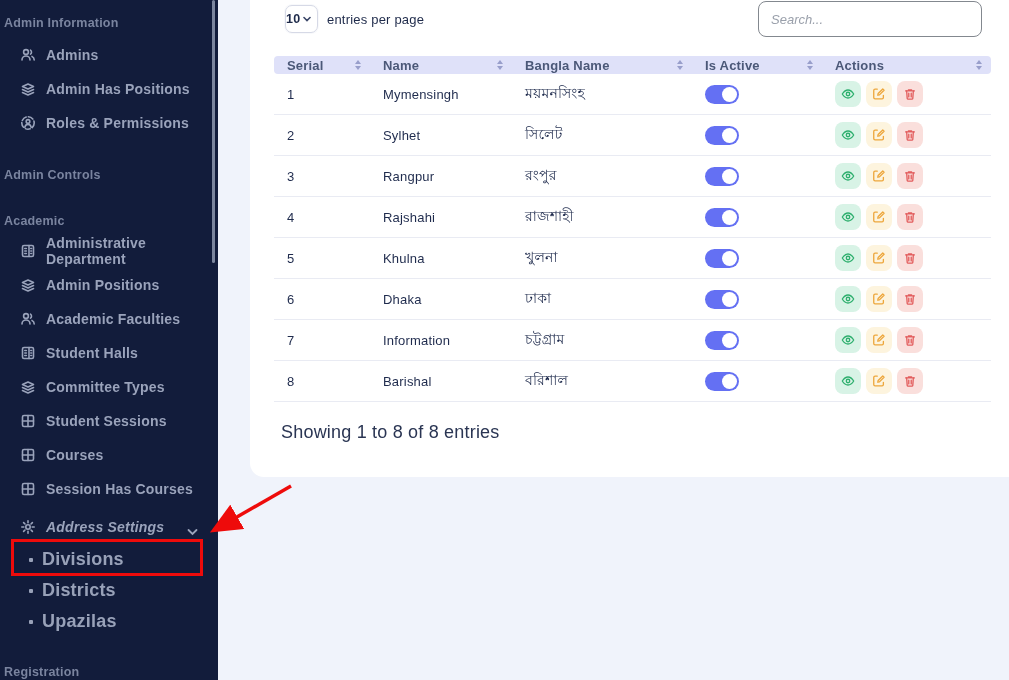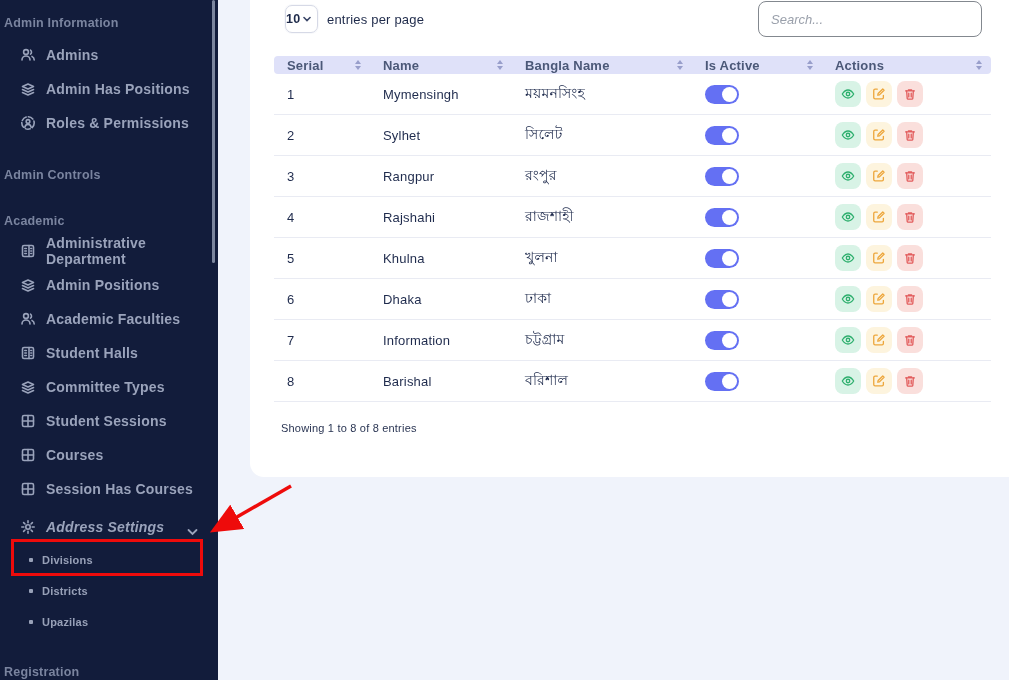--- a/index.html
+++ b/index.html
@@ -38,21 +38,21 @@
   }
   .nav-link.first-link { margin-top:6px; }
   .nav-link.addr { margin-top:4px;font-style:italic; }
   .nav-icon { width:17px; height:17px; margin-right:10px; display:flex; align-items:center; justify-content:center; flex:none; }
   .nav-icon svg { width:16px; height:16px; stroke:#9aa3bb; fill:none; stroke-width:1.6; stroke-linecap:round; stroke-linejoin:round; }
   .nav-chevron { position:absolute; right:20px; top:50%; margin-top:-4px; }
   .nav-chevron svg { width:11px; height:8px; stroke:#9aa3bb; fill:none; stroke-width:1.8; stroke-linecap:round; }
   .nav-sublink {
     height:31px; display:flex; align-items:center;
     padding-left:29px; cursor:pointer;
-    color:#98a1b8; font-size:11px; font-weight:600;
+    color:#98a1b8; font-size:18px; font-weight:600;
   }
   .sub-bullet { width:4px; height:4px; background:#98a1b8; border-radius:1px; margin-right:9px; flex:none; }
 
   
   .main { flex:1; position:relative; }
   .card {
     margin-left:32px; height:477px;
     background:#ffffff;
     border-radius:0 0 0 14px;
     padding:4px 18px 0 24px;
@@ -114,21 +114,21 @@
     display:flex; align-items:center; justify-content:center; padding:0;
   }
   .act-view { background:#d8f3e6; }
   .act-edit { background:#fdf4de; }
   .act-del  { background:#fadfdc; }
   .act-btn svg { width:14px; height:14px; fill:none; stroke-width:1.5; stroke-linecap:round; stroke-linejoin:round; }
   .act-view svg { stroke:#2eaf6e; }
   .act-edit svg { stroke:#eda63b; }
   .act-del  svg { stroke:#e25c5c; }
 
-  .table-summary { margin:20px 0 16px 7px; font-size:11px; color:#2a3553; }
+  .table-summary { margin:20px 0 16px 7px; font-size:18px; color:#2a3553; }
 
   
   .annotation-box {
     position:absolute; left:11px; top:539px; width:192px; height:37px;
     border:3px solid #ee0b0b; z-index:40; pointer-events:none;
   }
   .annotation-arrow {
     position:absolute; left:0; top:0; width:1009px; height:680px;
     z-index:41; pointer-events:none;
   }

